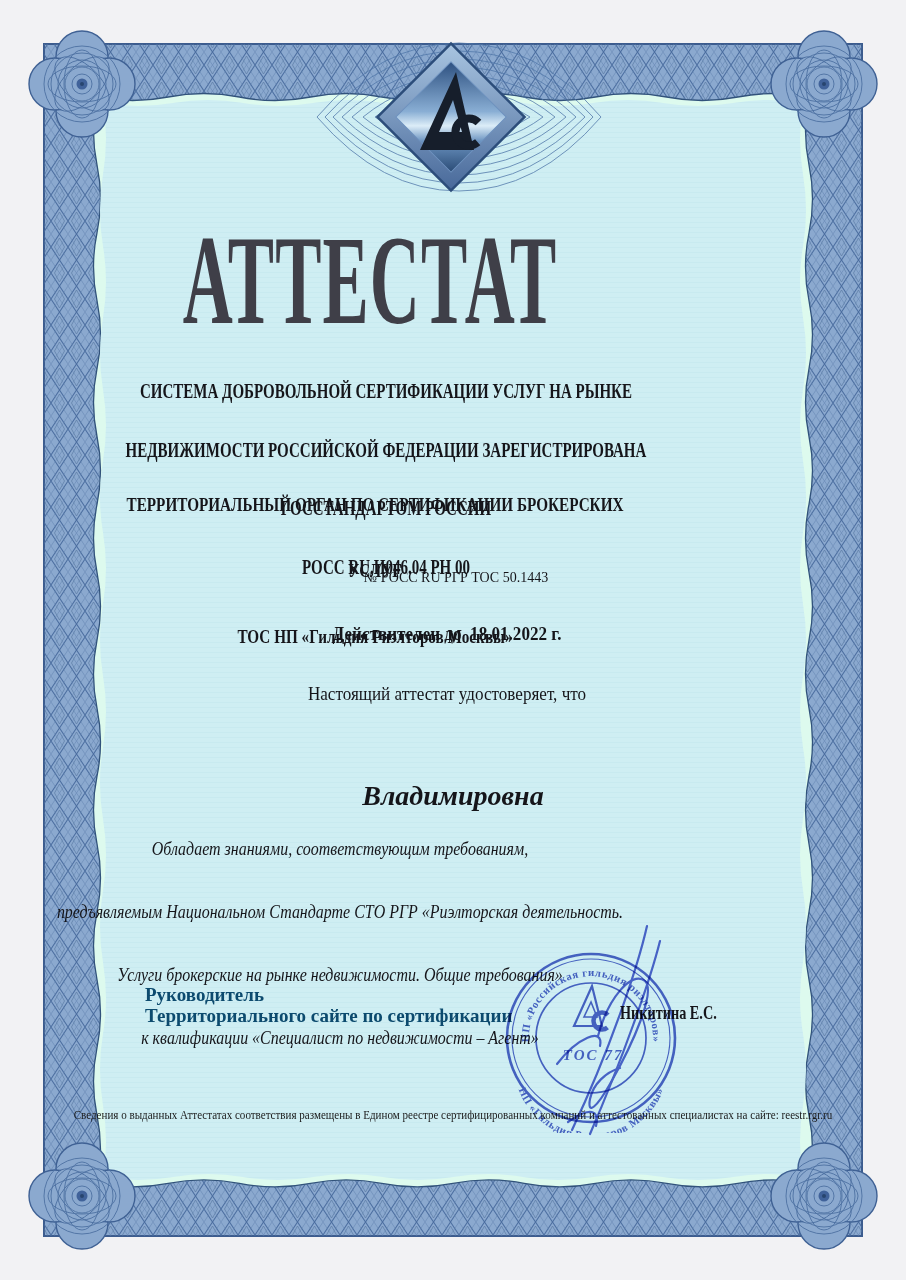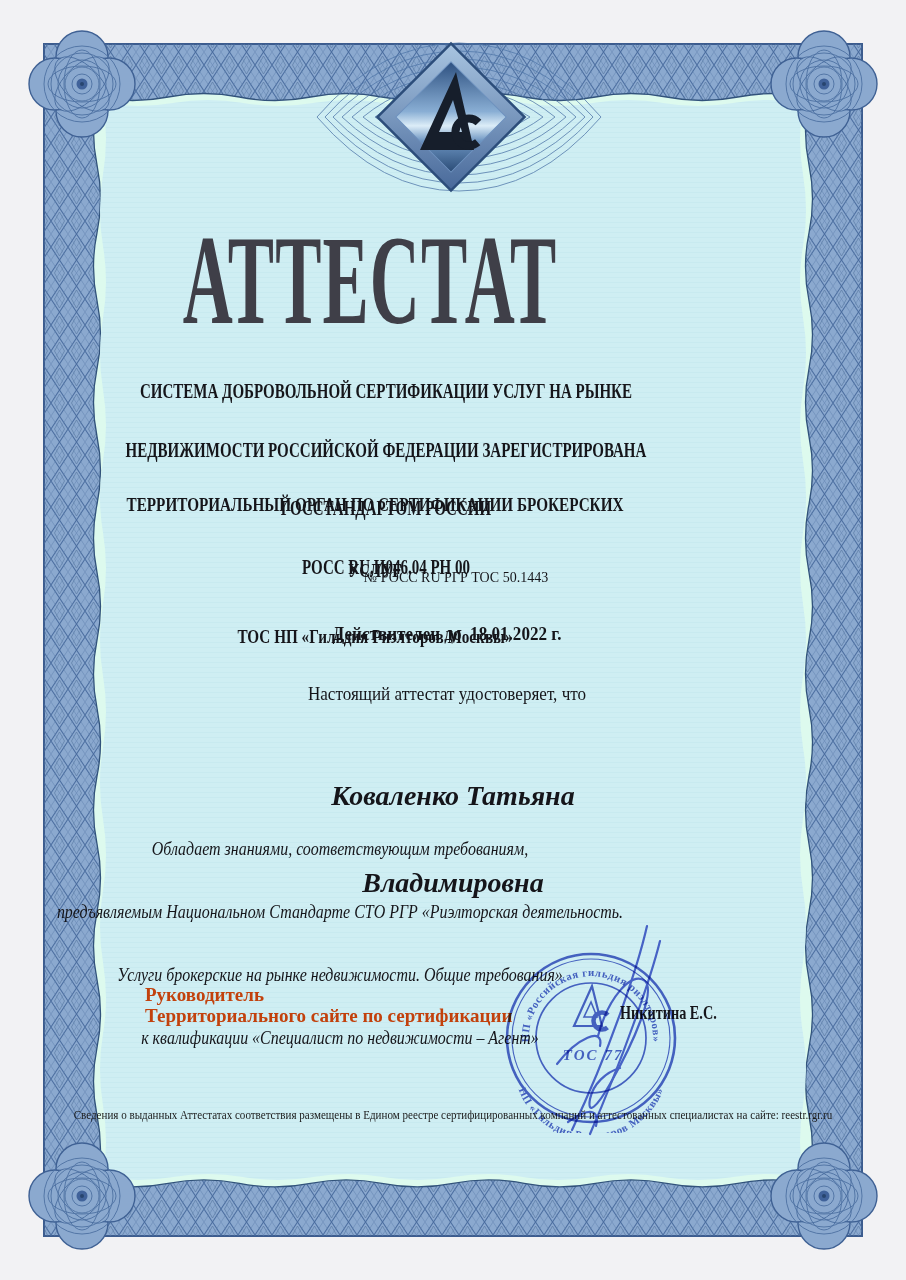--- a/index.html
+++ b/index.html
@@ -17,21 +17,21 @@
        transform:scaleX(0.78);transform-origin:50% 0}
   .number{left:106px;top:570px;font-size:14px;font-weight:400}
   .valid{left:97px;top:623px;font-size:19px;font-weight:700;
          transform:scaleX(0.9);transform-origin:50% 0}
   .certify{left:97px;top:683px;font-size:19px;
            transform:scaleX(0.9);transform-origin:50% 0}
   .holder{left:103px;top:723px;font-size:28px;font-weight:700;font-style:italic;line-height:29px}
   .qual{left:-10px;top:796px;font-size:19px;font-style:italic;line-height:21px;
         transform:scaleX(0.84);transform-origin:50% 0}
   .sig-role{position:absolute;left:145px;top:985px;width:420px;text-align:left;
-            font-size:19px;font-weight:700;line-height:20.5px;color:#c2410c;z-index:2}
+            font-size:19px;font-weight:700;line-height:20.5px;color:#0c4a6e;z-index:2}
   .signer{position:absolute;left:620px;top:1002px;width:200px;text-align:left;
           font-size:19px;font-weight:700;color:#15151a;z-index:2;
           transform:scaleX(0.75);transform-origin:0 0}
   .footer{position:absolute;left:0;top:1108px;width:906px;text-align:center;font-size:12px;
           color:#1a1a1a;z-index:2;transform:scaleX(0.92);transform-origin:50% 0}
   svg.stamp{position:absolute;left:496px;top:943px;width:190px;height:190px;z-index:3;
             mix-blend-mode:multiply;opacity:0.88}
   svg.autograph{position:absolute;left:0;top:0;z-index:4;mix-blend-mode:multiply}
 </style>
 </head>
@@ -136,21 +136,20 @@
     <div>ТОС НП «Гильдия Риэлторов Москвы»</div>
   </div>
 
   <div class="blk number">№ РОСС RU РГР ТОС 50.1443</div>
 
   <div class="blk valid">Действителен до  18.01.2022 г.</div>
 
   <div class="blk certify">Настоящий аттестат удостоверяет, что</div>
 
   <div class="blk holder">
-    <div>Коваленко Татьяна</div>
     <div>Владимировна</div>
   </div>
 
   <div class="blk qual">
     <div>Обладает знаниями, соответствующим требованиям,</div>
     <div>предъявляемым Национальном Стандарте СТО РГР «Риэлторская деятельность.</div>
     <div>Услуги брокерские на рынке недвижимости. Общие требования»</div>
     <div>к квалификации «Специалист по недвижимости – Агент»</div>
   </div>
 

